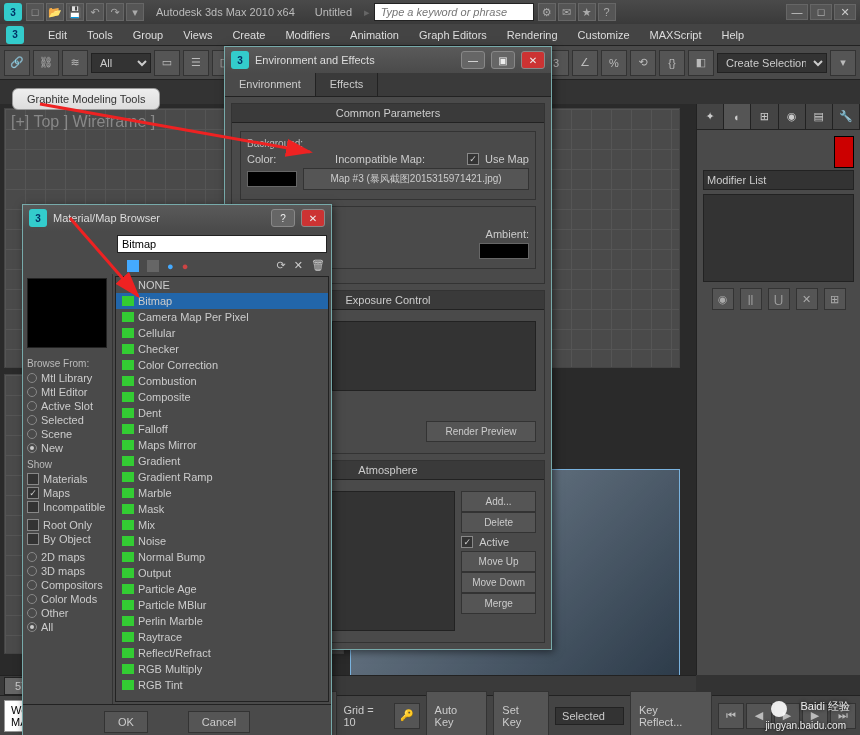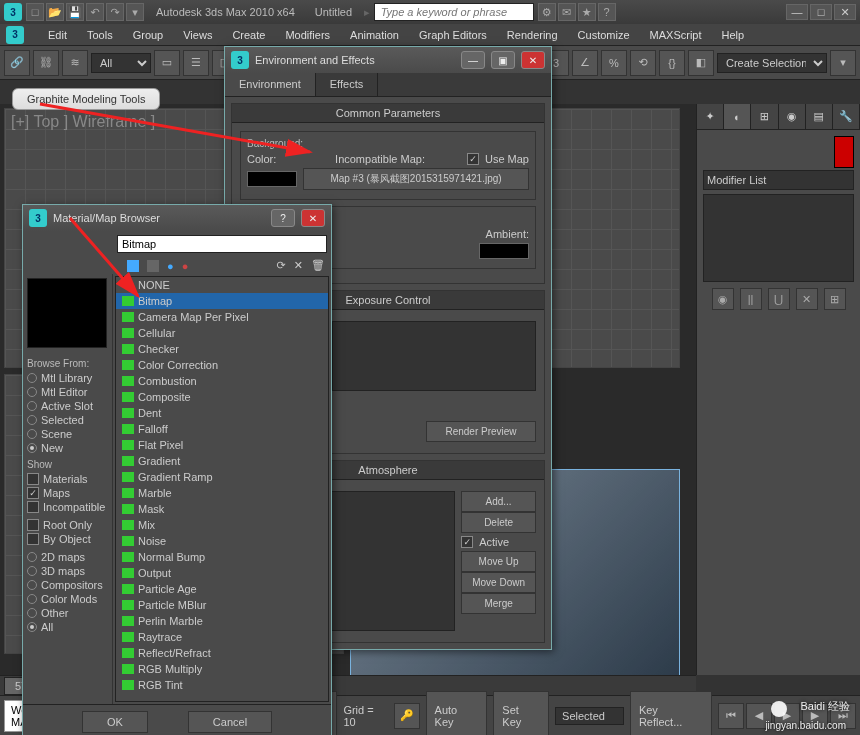--- a/index.html
+++ b/index.html
@@ -86,21 +86,21 @@
 .radio-item, .check-item { display: flex; align-items: center; gap: 4px; padding: 1px 0; cursor: pointer; color: #ccc; }
 .radio { width: 10px; height: 10px; border: 1px solid #888; border-radius: 50%; display: inline-flex; align-items: center; justify-content: center; }
 .radio.on::after { content: ""; width: 4px; height: 4px; background: #ccc; border-radius: 50%; }
 .section-label { color: #bbb; margin: 4px 0 2px 0; font-size: 10px; }
 .mmb-list { flex: 1; background: #4a4a4a; overflow-y: auto; border: 1px solid #222; margin: 2px; }
 .mmb-item { display: flex; align-items: center; gap: 4px; padding: 2px 6px; cursor: pointer; color: #ccc; }
 .mmb-item.sel { background: #26a; }
 .mmb-icn { width: 12px; height: 10px; background: #3c3; display: inline-block; }
 .mmb-item.none .mmb-icn { background: transparent; }
 .mmb-footer { display: flex; justify-content: center; gap: 40px; padding: 6px; border-top: 1px solid #222; }
-.mmb-fbtn { background: #555; border: 1px solid #333; padding: 4px 24px; color: #ccc; cursor: pointer; }
+.mmb-fbtn { background: #555; border: 1px solid #333; padding: 4px 13px; color: #ccc; cursor: pointer; }
 
 
 .arrow { position: absolute; z-index: 50; pointer-events: none; }
 
 
 .persp-img { position:absolute; left:350px; top:365px; width:330px; height:280px; background:linear-gradient(135deg,#89a,#567,#234); border:1px solid #8cf; opacity:0.85; }
 
 
 .watermark { position: absolute; right: 10px; bottom: 14px; color: #fff; opacity: 0.9; font-size: 18px; text-shadow: 0 0 4px #000; z-index: 100; display:flex; align-items:center; gap:6px;}
 .paw { width:30px; height:30px; position:relative; }
@@ -442,21 +442,21 @@
         <div class="mmb-item">
           <span class="mmb-icn"></span>
           <span>Dent</span>
         </div>
         <div class="mmb-item">
           <span class="mmb-icn"></span>
           <span>Falloff</span>
         </div>
         <div class="mmb-item">
           <span class="mmb-icn"></span>
-          <span>Flat Pixel</span>
+          <span>Maps Mirror</span>
         </div>
         <div class="mmb-item">
           <span class="mmb-icn"></span>
           <span>Gradient</span>
         </div>
         <div class="mmb-item">
           <span class="mmb-icn"></span>
           <span>Gradient Ramp</span>
         </div>
         <div class="mmb-item">

